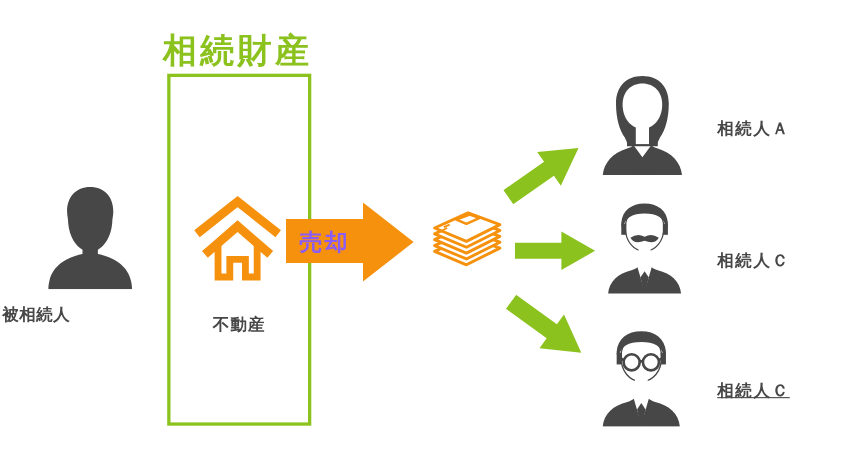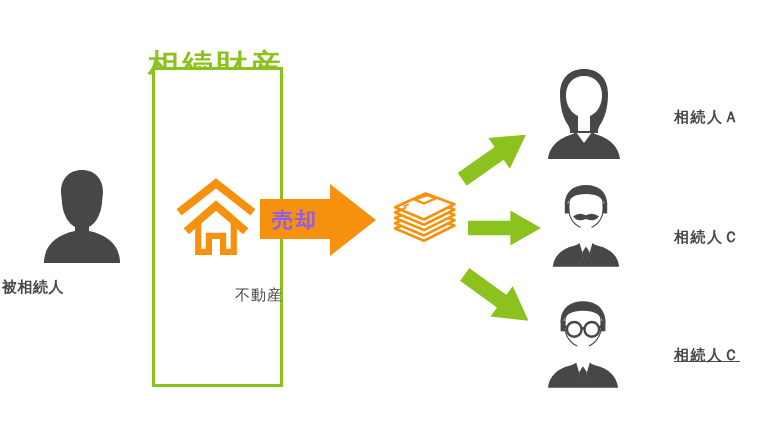--- a/index.html
+++ b/index.html
@@ -2,47 +2,47 @@
 <html><head>
 <meta charset="utf-8">
 <style>
   html,body{margin:0;padding:0;background:#fff;}
   .stage{
     position:relative;width:768px;height:432px;background:#FFFFFF;overflow:hidden;
     font-family:"Liberation Sans","DejaVu Sans",sans-serif;color:#474747;
   }
   .abs{position:absolute;}
   .title{
-    left:148px;top:25px;font-size:31px;font-weight:700;color:#8CC21E;letter-spacing:3px;white-space:nowrap;margin-top:20px;
+    left:148px;top:25px;font-size:31px;font-weight:700;color:#8CC21E;letter-spacing:3px;white-space:nowrap;
   }
   .estate-box{
     left:152px;top:67px;width:131px;height:320px;border:3px solid #8CC21E;box-sizing:border-box;background:#FFFFFF;z-index:1;
   }
   .house-icon{left:176px;top:178px;width:80px;height:80px;z-index:2;}
   .property-label{
-    left:152px;top:286px;width:131px;text-align:right;font-size:15px;font-weight:400;letter-spacing:1px;z-index:2;
+    left:152px;top:286px;width:131px;text-align:center;font-size:15px;font-weight:700;letter-spacing:1px;z-index:2;
   }
   .deceased-icon{left:40px;top:168px;width:84px;height:95px;}
   .deceased-caption{
     left:2px;top:277px;width:166px;text-align:left;font-size:15px;font-weight:700;line-height:19px;letter-spacing:0.5px;
   }
   .sale-arrow{left:260px;top:182px;width:118px;height:76px;z-index:3;}
   .sale-label{
     left:262px;top:200px;width:66px;height:40px;display:flex;align-items:center;justify-content:center;
     font-size:21px;font-weight:700;color:#8b5cf6;letter-spacing:2px;z-index:4;
   }
   .money-icon{left:385px;top:189px;width:78px;height:70px;}
   .dist-arrow{width:78px;height:42px;}
   .arrow-a{left:455px;top:136px;transform:rotate(-35deg);}
   .arrow-b{left:468px;top:207px;width:73px;}
   .arrow-c{left:457px;top:276px;width:79px;height:43px;transform:rotate(36deg);}
   .heir-a-icon{left:546px;top:67px;width:76px;height:92px;}
   .heir-b-icon{left:551px;top:180px;width:70px;height:89px;}
   .heir-c-icon{left:546px;top:298px;width:74px;height:90px;}
-  .heir-label{font-size:15px;font-weight:700;letter-spacing:1.5px;white-space:nowrap;left:652px;margin-left:22px;}
+  .heir-label{font-size:15px;font-weight:700;letter-spacing:1.5px;white-space:nowrap;left:652px;}
   .label-a{top:108px;}
   .label-b{top:228px;}
   .label-c{top:346px;text-decoration:underline;}
   svg{display:block;width:100%;height:100%;}
 </style>
 </head>
 <body>
 
 <div class="stage">
 

